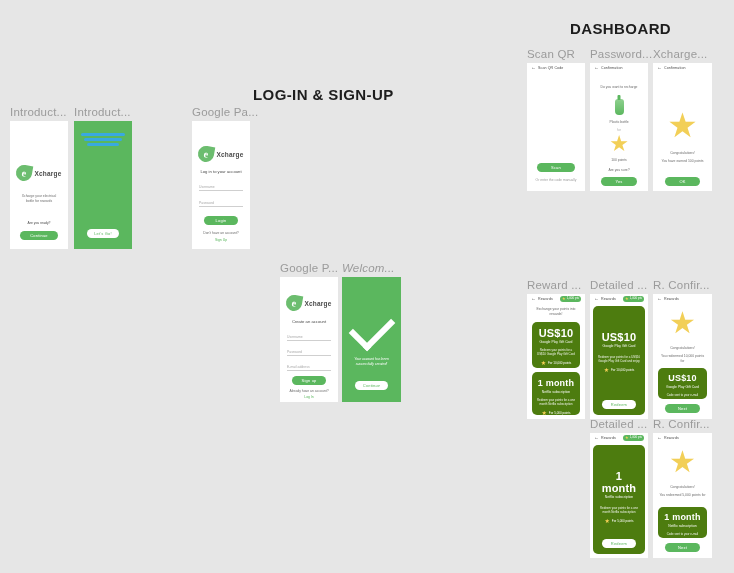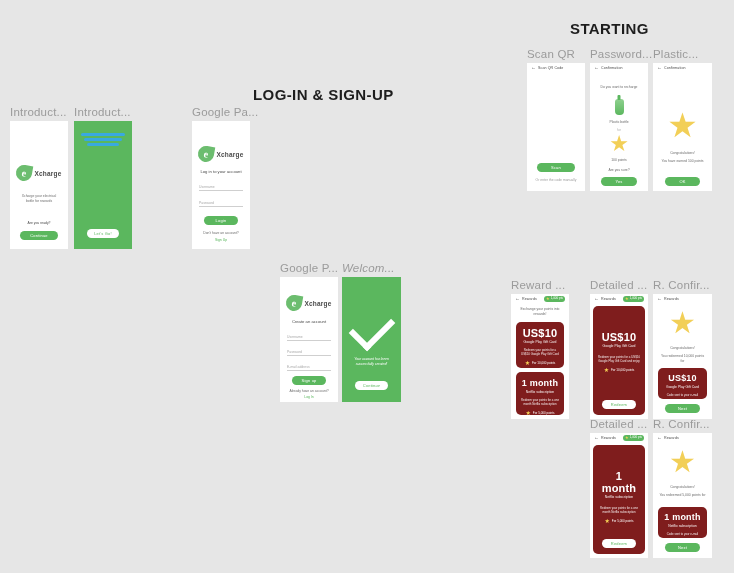--- a/index.html
+++ b/index.html
@@ -105,21 +105,21 @@
     background:linear-gradient(180deg,#8fd08f 0%,#5bb75e 100%);
     border-radius:3px 3px 4px 4px;
   }
   .bottle:before{
     content:"";position:absolute;left:50%;top:-4px;transform:translateX(-50%);
     width:3px;height:5px;background:#5bb75e;border-radius:1px;
   }
 
   
   .rcard{
-    background:#7f1d1d;border-radius:5px;color:#fff;
+    background:#4d7c0f;border-radius:5px;color:#fff;
     padding:5px 4px;box-sizing:border-box;text-align:center;
   }
   .rcard .amt{font-size:11px;font-weight:700;letter-spacing:.2px;line-height:12px;}
   .rcard .amt.small{font-size:9px;}
   .rcard .sub{font-size:3.4px;opacity:.95;line-height:5px;margin-top:1px;}
   .rcard .desc{font-size:2.9px;opacity:.9;line-height:4px;margin-top:3px;}
   .rcard .cost{
     display:flex;align-items:center;justify-content:center;gap:2px;
     margin-top:4px;font-size:3px;
   }
@@ -131,21 +131,21 @@
     border-left:6px solid #fff;border-bottom:6px solid #fff;
     transform:rotate(-45deg);
   }
 </style>
 </head>
 <body>
 
 <div class="canvas">
 
   <div class="section-title" style="left:253px;top:86px;">LOG-IN &amp; SIGN-UP</div>
-  <div class="section-title" style="left:570px;top:20px;">STARTING</div>
+  <div class="section-title" style="left:570px;top:20px;">DASHBOARD</div>
 
   <div class="frame" style="left:10px;top:106px;">
     <div class="frame-label">Introduct...</div>
     <div class="screen" style="width:58px;height:128px;">
       <div style="position:absolute;left:0;right:0;top:44px;">
         <div class="logo-row">
           <span class="leaf"></span>
           <span class="brand">Xcharge</span>
         </div>
       </div>
@@ -252,34 +252,34 @@
       <div class="ctr t-tiny" style="position:absolute;left:4px;right:4px;top:57px;">Plastic bottle</div>
       <div class="ctr t-tiny" style="position:absolute;left:0;right:0;top:65px;color:#b5b5b5;">for</div>
       <div class="star" style="position:absolute;left:0;right:0;top:70px;font-size:22px;">★</div>
       <div class="ctr t-tiny" style="position:absolute;left:4px;right:4px;top:95px;">100 points</div>
       <div class="ctr t-tiny" style="position:absolute;left:4px;right:4px;top:105px;">Are you sure?</div>
       <div class="btn" style="position:absolute;left:11px;right:11px;top:114px;">Yes</div>
     </div>
   </div>
 
   <div class="frame" style="left:653px;top:48px;">
-    <div class="frame-label">Plastic...</div>
+    <div class="frame-label">Xcharge...</div>
     <div class="screen" style="width:59px;height:128px;">
       <div class="nav">
         <span class="back">←</span>
         <span class="nav-t">Confirmation</span>
       </div>
       <div class="star" style="position:absolute;left:0;right:0;top:45px;font-size:34px;">★</div>
       <div class="ctr t-tiny" style="position:absolute;left:4px;right:4px;top:88px;">Congratulations!</div>
       <div class="ctr t-tiny" style="position:absolute;left:8px;right:8px;top:96px;">You have earned 100 points</div>
       <div class="btn" style="position:absolute;left:12px;right:12px;top:114px;">OK</div>
     </div>
   </div>
 
-  <div class="frame" style="left:511px;top:279px;">
+  <div class="frame" style="left:527px;top:279px;">
     <div class="frame-label">Reward ...</div>
     <div class="screen" style="width:58px;height:125px;">
       <div class="nav">
         <span class="back">←</span>
         <span class="nav-t">Rewards</span>
         <span class="pts-badge">
           <span class="st">★</span>
           <span class="pv">1,000 pts</span>
         </span>
       </div>

